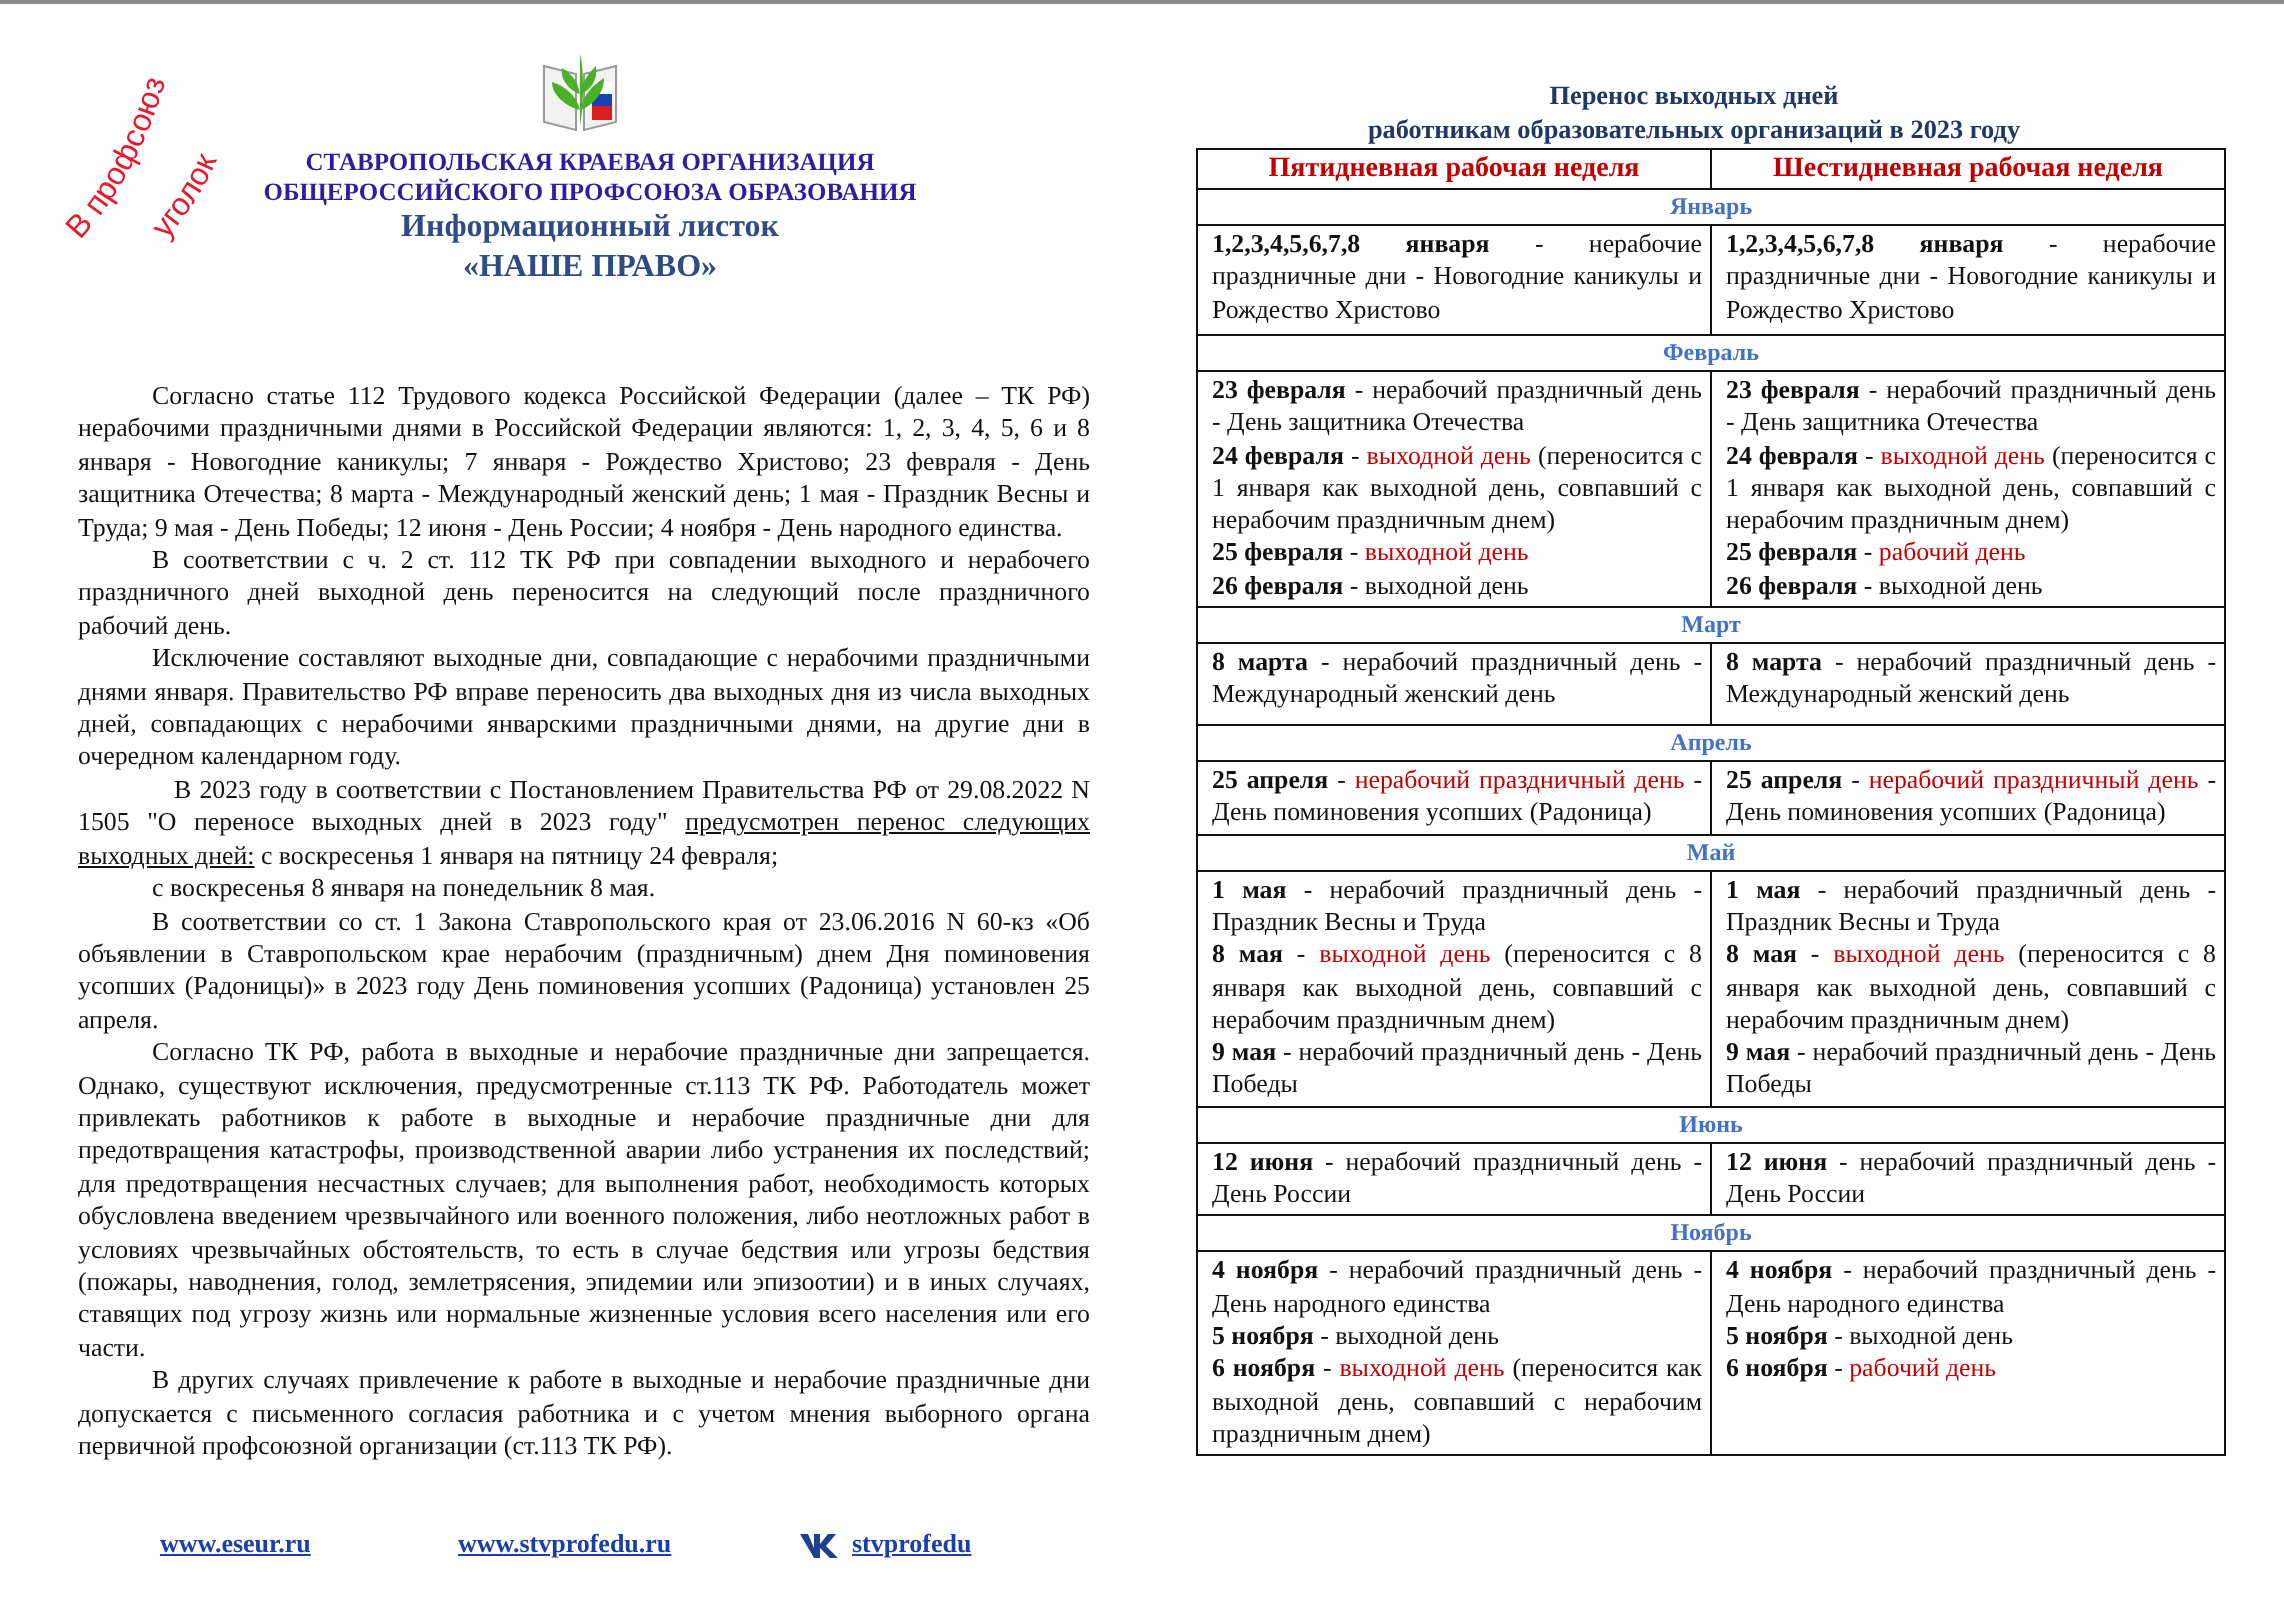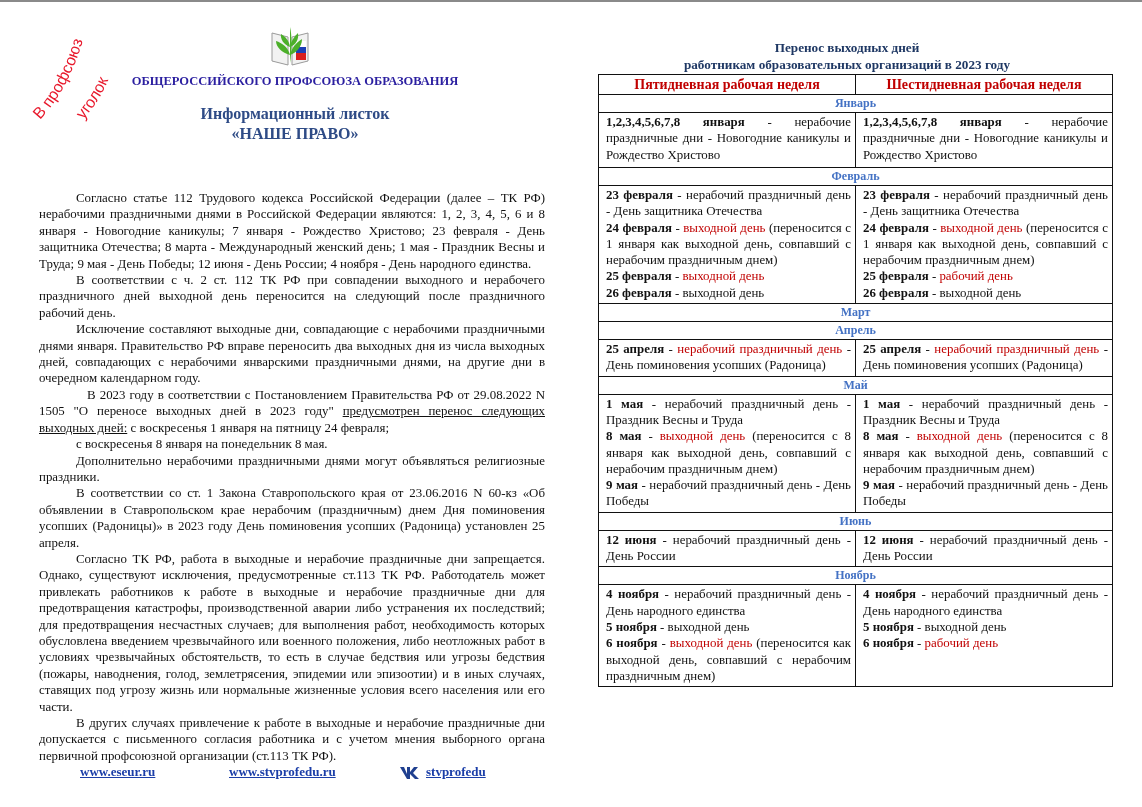--- a/index.html
+++ b/index.html
@@ -72,36 +72,36 @@
       <rect x="28" y="28" width="10" height="7" fill="#d81e1e"></rect>
       <path d="M22 38 C22 28 22 16 22 2 C24 10 24 26 22 38 Z" fill="#4caf2a"></path>
       <path d="M22 30 C14 28 8 22 8 16 C14 18 20 22 22 30 Z" fill="#4caf2a"></path>
       <path d="M22 30 C28 28 34 22 34 14 C28 18 24 22 22 30 Z" fill="#4caf2a"></path>
       <path d="M22 22 C16 20 12 14 13 9 C18 12 21 16 22 22 Z" fill="#4caf2a"></path>
       <path d="M22 22 C28 20 31 14 30 8 C26 12 23 16 22 22 Z" fill="#4caf2a"></path>
     </svg>
   </div>
 
   <div class="org">
+    <div>СТАВРОПОЛЬСКАЯ КРАЕВАЯ ОРГАНИЗАЦИЯ</div>
     <div>ОБЩЕРОССИЙСКОГО ПРОФСОЮЗА ОБРАЗОВАНИЯ</div>
   </div>
 
   <div class="leaflet">
     <div>Информационный листок</div>
     <div>«НАШЕ ПРАВО»</div>
   </div>
 
 
   <div class="body-text">
     <p>Согласно статье 112 Трудового кодекса Российской Федерации (далее – ТК РФ) нерабочими праздничными днями в Российской Федерации являются: 1, 2, 3, 4, 5, 6 и 8 января - Новогодние каникулы; 7 января - Рождество Христово; 23 февраля - День защитника Отечества; 8 марта - Международный женский день; 1 мая - Праздник Весны и Труда; 9 мая - День Победы; 12 июня - День России; 4 ноября - День народного единства.</p>
     <p>В соответствии с ч. 2 ст. 112 ТК РФ при совпадении выходного и нерабочего праздничного дней выходной день переносится на следующий после праздничного рабочий день.</p>
     <p>Исключение составляют выходные дни, совпадающие с нерабочими праздничными днями января. Правительство РФ вправе переносить два выходных дня из числа выходных дней, совпадающих с нерабочими январскими праздничными днями, на другие дни в очередном календарном году.</p>
     <p class="ind2"><span>В 2023 году в соответствии с Постановлением Правительства РФ от 29.08.2022 N 1505 "О переносе выходных дней в 2023 году" </span><span class="u">предусмотрен перенос следующих выходных дней:</span><span> с воскресенья 1 января на пятницу 24 февраля;</span></p>
     <p>с воскресенья 8 января на понедельник 8 мая.</p>
-    <p>Дополнительно нерабочими праздничными днями могут объявляться религиозные праздники.</p>
     <p>В соответствии со ст. 1 Закона Ставропольского края от 23.06.2016 N 60-кз «Об объявлении в Ставропольском крае нерабочим (праздничным) днем Дня поминовения усопших (Радоницы)» в 2023 году День поминовения усопших (Радоница) установлен 25 апреля.</p>
     <p>Согласно ТК РФ, работа в выходные и нерабочие праздничные дни запрещается. Однако, существуют исключения, предусмотренные ст.113 ТК РФ. Работодатель может привлекать работников к работе в выходные и нерабочие праздничные дни для предотвращения катастрофы, производственной аварии либо устранения их последствий; для предотвращения несчастных случаев; для выполнения работ, необходимость которых обусловлена введением чрезвычайного или военного положения, либо неотложных работ в условиях чрезвычайных обстоятельств, то есть в случае бедствия или угрозы бедствия (пожары, наводнения, голод, землетрясения, эпидемии или эпизоотии) и в иных случаях, ставящих под угрозу жизнь или нормальные жизненные условия всего населения или его части.</p>
     <p>В других случаях привлечение к работе в выходные и нерабочие праздничные дни допускается с письменного согласия работника и с учетом мнения выборного органа первичной профсоюзной организации (ст.113 ТК РФ).</p>
   </div>
 
   <div class="links">
     <a style="left:80px">www.eseur.ru</a>
     <a style="left:229px">www.stvprofedu.ru</a>
     <a style="left:426px">stvprofedu</a>
   </div>
@@ -151,20 +151,28 @@
             <div><b>23 февраля</b><span> - нерабочий праздничный день - День защитника Отечества</span></div>
             <div><b>24 февраля</b><span> - </span><span class="red">выходной день</span><span> (переносится с 1 января как выходной день, совпавший с нерабочим праздничным днем)</span></div>
             <div><b>25 февраля</b><span> - </span><span class="red">рабочий день</span></div>
             <div><b>26 февраля</b><span> - выходной день</span></div>
           </td>
         </tr>
         <tr>
           <td colspan="2" class="month">Март</td>
         </tr>
         <tr>
+          <td class="cell" style="height: 41px;">
+            <div><b>8 марта</b><span> - нерабочий праздничный день - Международный женский день</span></div>
+          </td>
+          <td class="cell" style="height: 41px;">
+            <div><b>8 марта</b><span> - нерабочий праздничный день - Международный женский день</span></div>
+          </td>
+        </tr>
+        <tr>
           <td colspan="2" class="month">Апрель</td>
         </tr>
         <tr>
           <td class="cell">
             <div><b>25 апреля</b><span> - </span><span class="red">нерабочий праздничный день</span><span> - День поминовения усопших (Радоница)</span></div>
           </td>
           <td class="cell">
             <div><b>25 апреля</b><span> - </span><span class="red">нерабочий праздничный день</span><span> - День поминовения усопших (Радоница)</span></div>
           </td>
         </tr>

